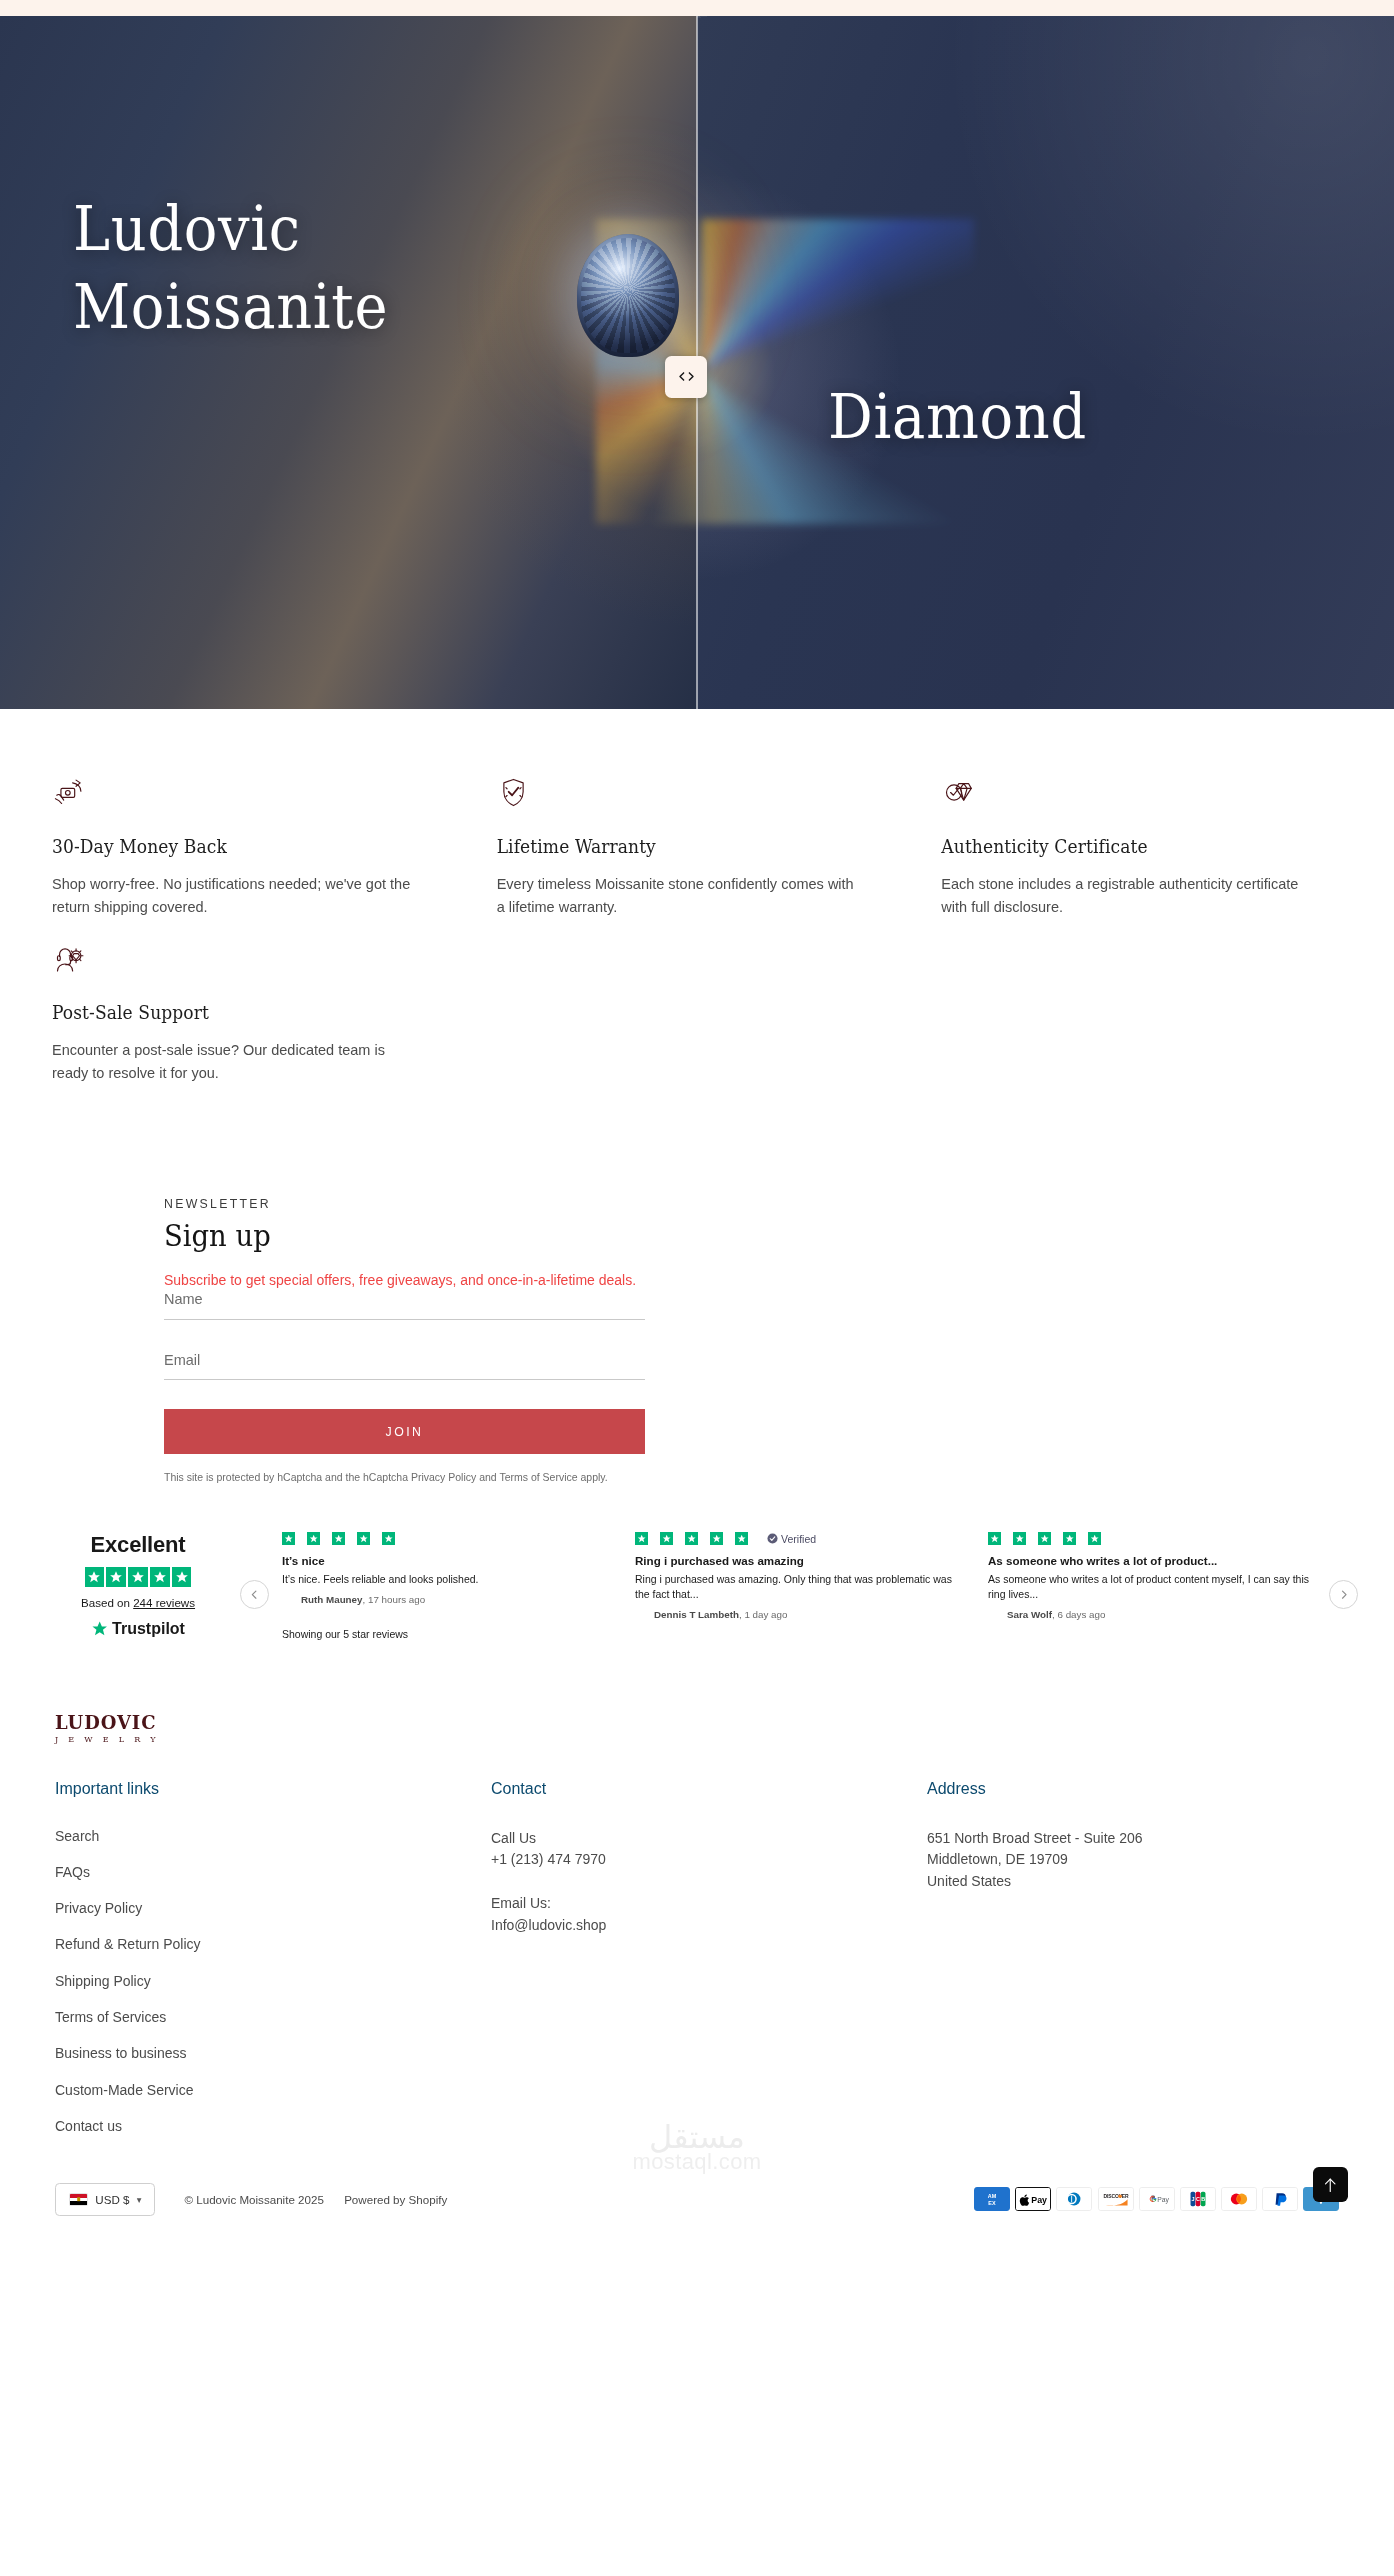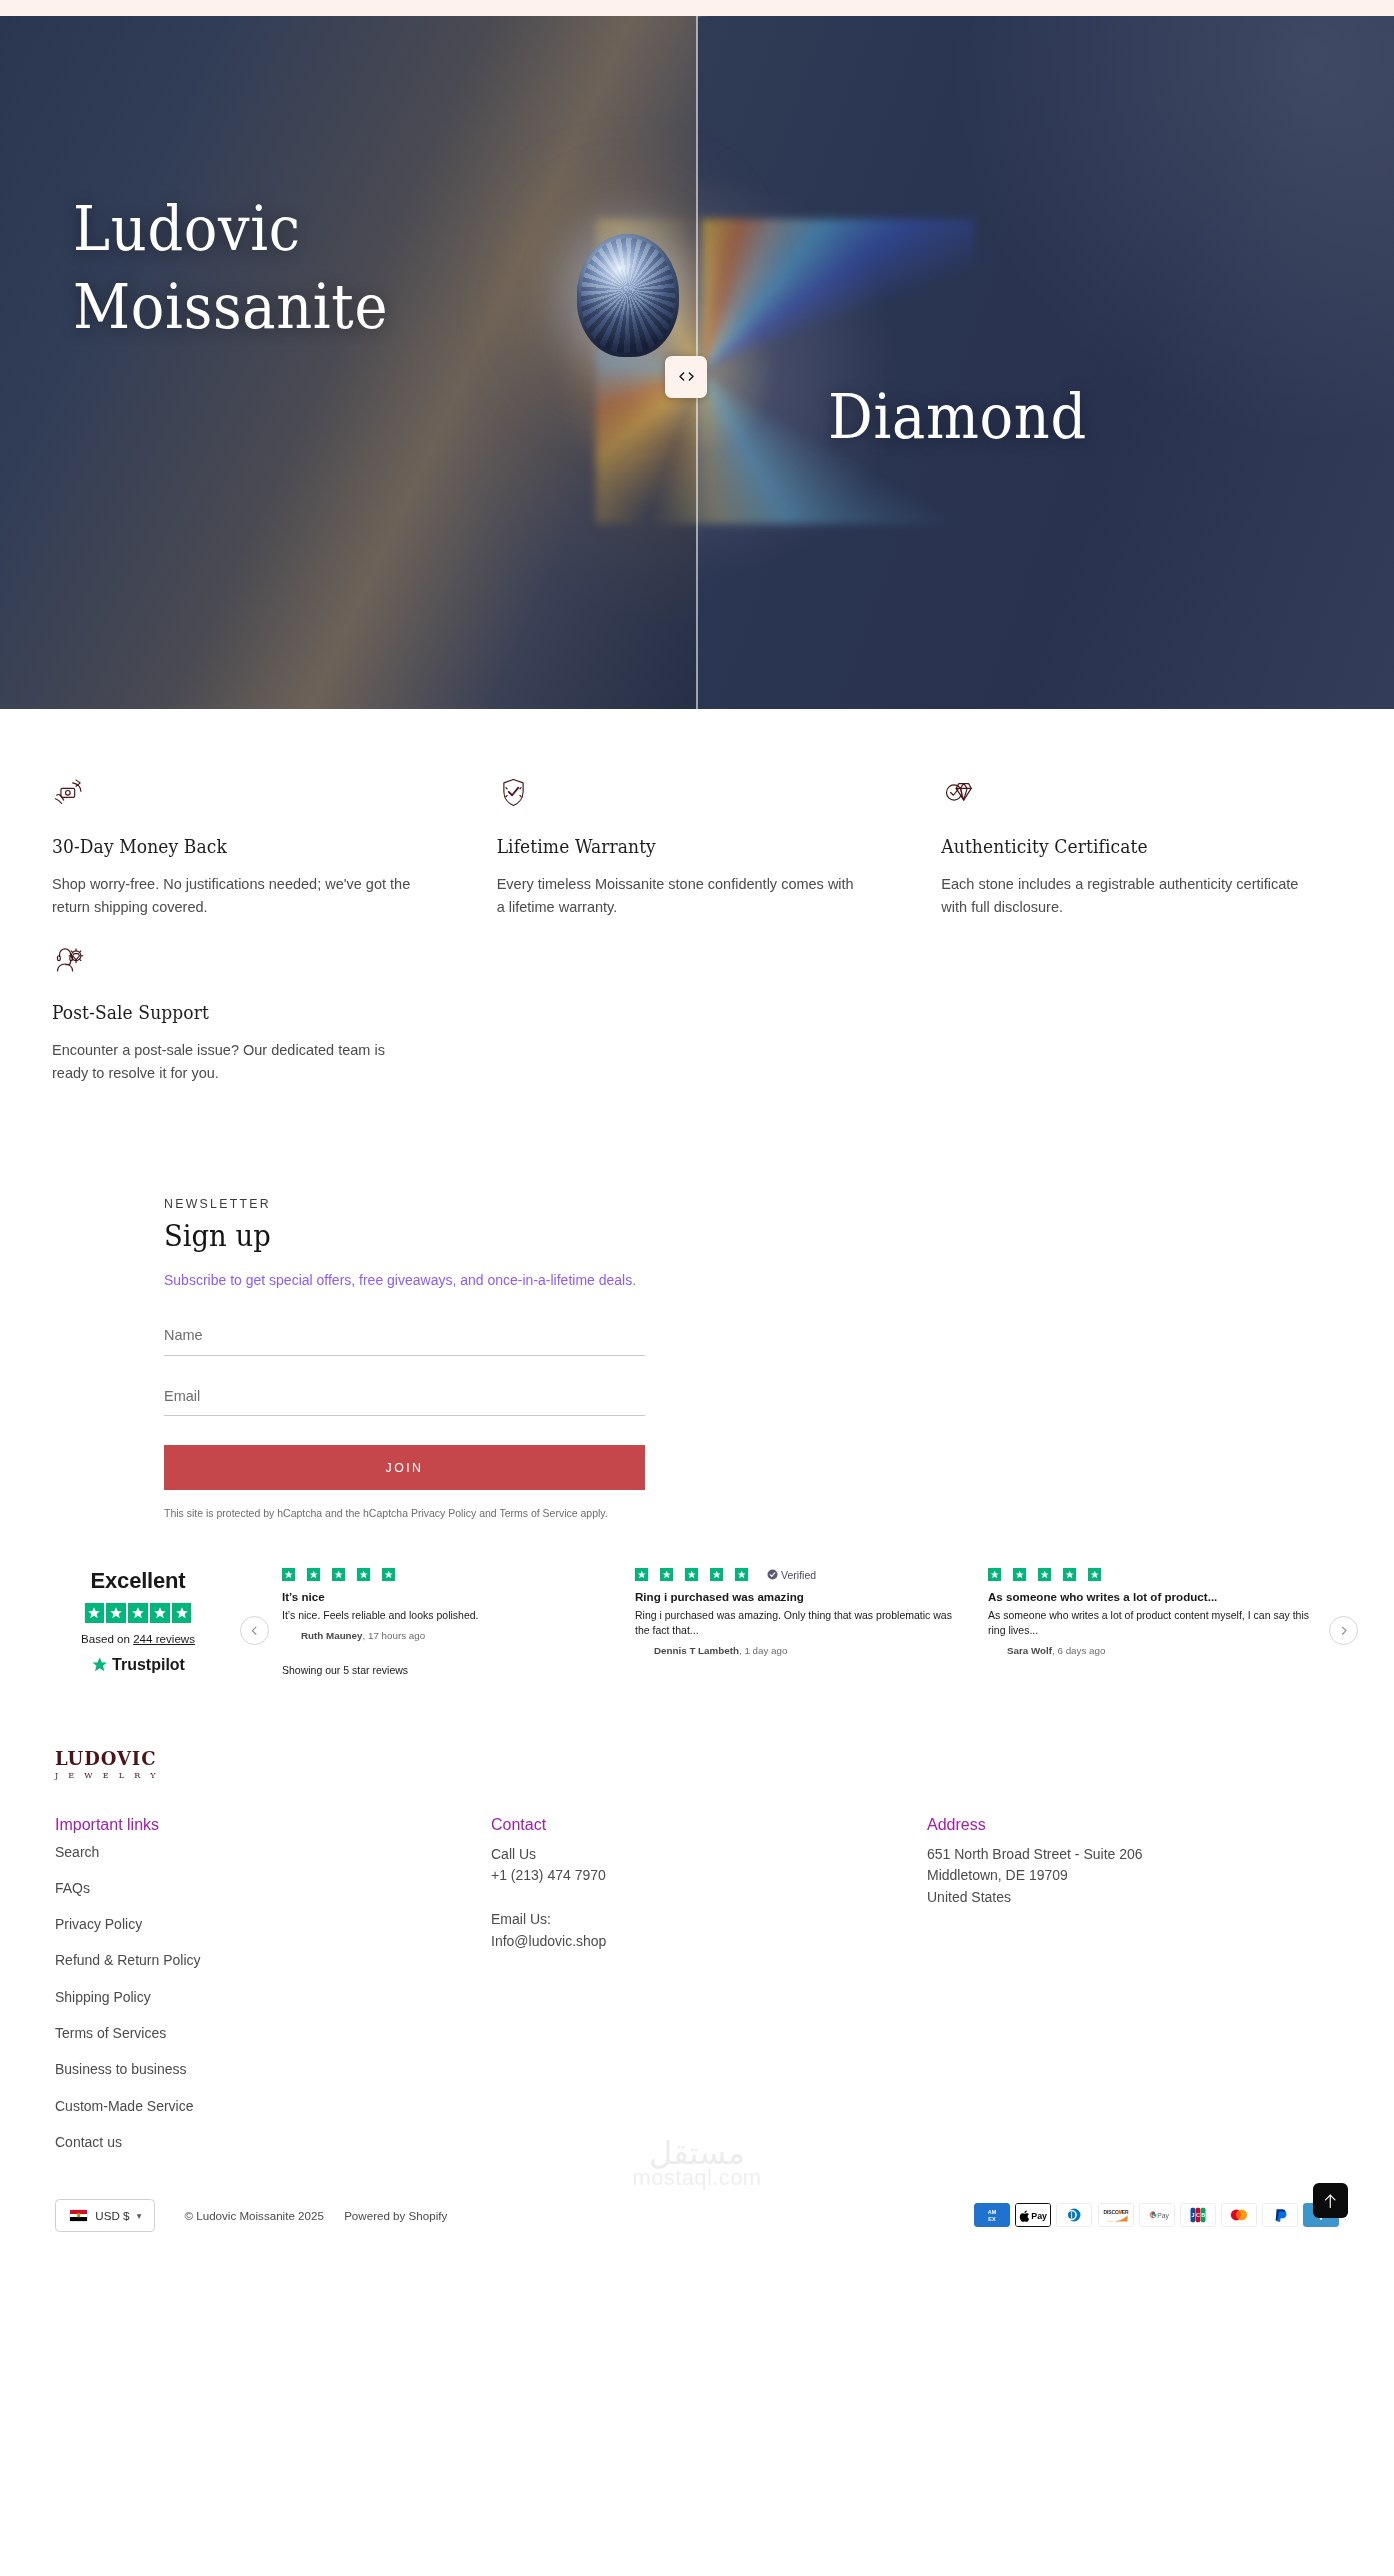--- a/index.html
+++ b/index.html
@@ -129,21 +129,21 @@
   .newsletter-sec { background: #ffffff; padding: 51px 0 29px 0; }
   .newsletter { width: 481px; margin-left: 164px; }
   .nl-eyebrow {
     font-size: 12.3px; letter-spacing: 2.3px; color: #3b3b3b;
     text-transform: uppercase; margin-bottom: 7px; font-weight: 400;
   }
   .nl-title {
     font-family: "DejaVu Serif", serif; font-weight: 400; font-size: 30.5px;
     color: #141414; margin-bottom: 19px; font-stretch: condensed;
   }
-  .nl-sub { font-size: 14px; color: #8b5cf6; font-weight: 300; margin-bottom: 36px; }
+  .nl-sub { font-size: 14px; color: #ef4444; font-weight: 300; }
   .nl-field { margin-bottom: 29px; }
   .nl-field input {
     width: 100%; border: none; border-bottom: 0.7px solid #c9c9c9;
     font-size: 14.5px; font-family: "Liberation Sans", sans-serif;
     color: #3b3b3b; padding: 2.9px 0 11.6px 0; background: transparent;
     font-weight: 300;
   }
   .nl-field input::placeholder { color: #6d6d6d; }
   .join-btn {
     width: 100%; height: 45px; background: #C6474B; color: #fff; border: none;
@@ -185,21 +185,21 @@
 
   
   .footer { background:#fff; padding: 48px 55px 0 55px; }
   .footer-logo { margin-bottom: 36px; }
   .fl-main { font-family:"DejaVu Serif", serif; font-weight:700; font-size:18px; letter-spacing:0.9px; color:#4A1418; line-height:1; }
   .fl-sub { font-family:"DejaVu Serif", serif; font-size:8px; letter-spacing:3.8px; color:#4A1418; margin-top:2.9px; }
   .footer-cols { display:flex; }
   .fcol-links { width: 436px; }
   .fcol-contact { width: 436px; }
   .fcol-address { flex:1; }
-  .fcol-h { font-size:16px; color:#a21caf; font-weight:400; margin-bottom: 10px; }
+  .fcol-h { font-size:16px; color:#0c4a6e; font-weight:400; margin-bottom: 30px; }
   .flink { display:block; font-size:14px; color:#4b4b4b; text-decoration:none; margin-bottom: 20.3px; font-weight:300; }
   .fline { font-size:14px; color:#4b4b4b; font-weight:300; line-height:1.55; }
   .fblock { margin-bottom: 22px; }
 
   
   .bottom {
     position: relative;
     background:#fff; padding: 29px 55px 41px 55px;
     display:flex; align-items:center; gap: 29px;
   }

